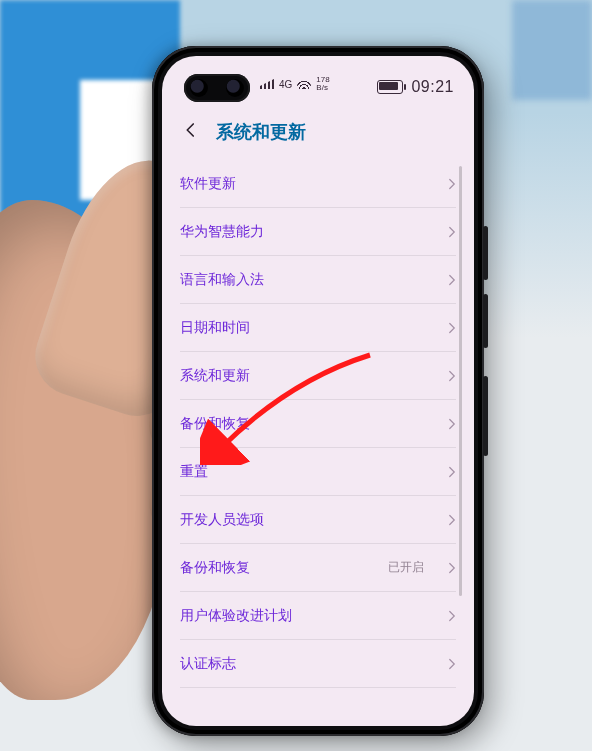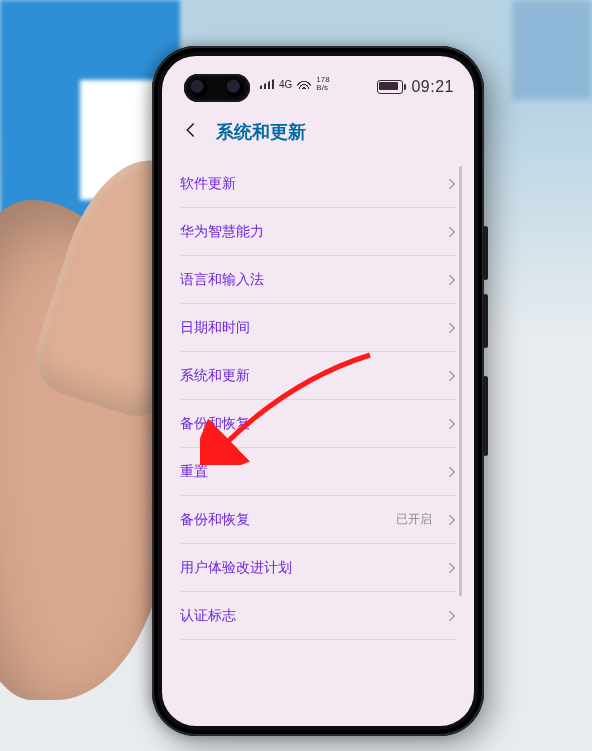--- a/index.html
+++ b/index.html
@@ -242,21 +242,21 @@
     justify-content: space-between;
     border-bottom: 1px solid rgba(0,0,0,0.08);
   }
   .row .label {
     font-size: 14px;
     color: #6d28d9;
   }
   .row .trail {
     display: flex;
     align-items: center;
-    gap: 16px;
+    gap: 24px;
   }
   .row .value {
     font-size: 12px;
     color: #928292;
   }
   .row .chev svg {
     width: 8px; height: 12px;
     display: block;
   }
   .row .chev path { stroke: #a390a5; }
@@ -417,20 +417,31 @@
             <span class="value"></span>
             <span class="chev">
                 <svg viewBox="0 0 10 16">
                   <path d="M2 2 L8 8 L2 14" fill="none" stroke-width="1.6" stroke-linecap="round"></path>
                 </svg>
               </span>
           </span>
         </div>
 
 
+        <div class="row">
+          <span class="label">开发人员选项</span>
+          <span class="trail">
+            <span class="value"></span>
+            <span class="chev">
+                <svg viewBox="0 0 10 16">
+                  <path d="M2 2 L8 8 L2 14" fill="none" stroke-width="1.6" stroke-linecap="round"></path>
+                </svg>
+              </span>
+          </span>
+        </div>
 
         <div class="row">
           <span class="label">备份和恢复</span>
           <span class="trail">
             <span class="value">已开启</span>
             <span class="chev">
                 <svg viewBox="0 0 10 16">
                   <path d="M2 2 L8 8 L2 14" fill="none" stroke-width="1.6" stroke-linecap="round"></path>
                 </svg>
               </span>

